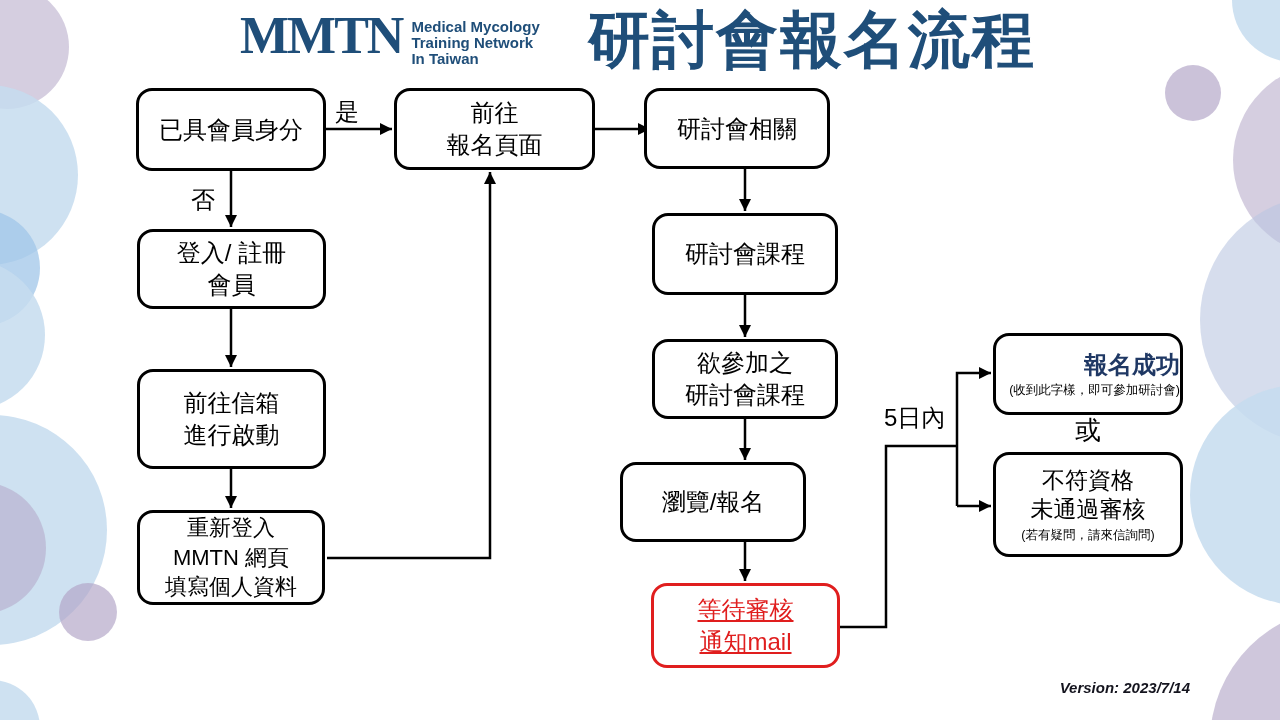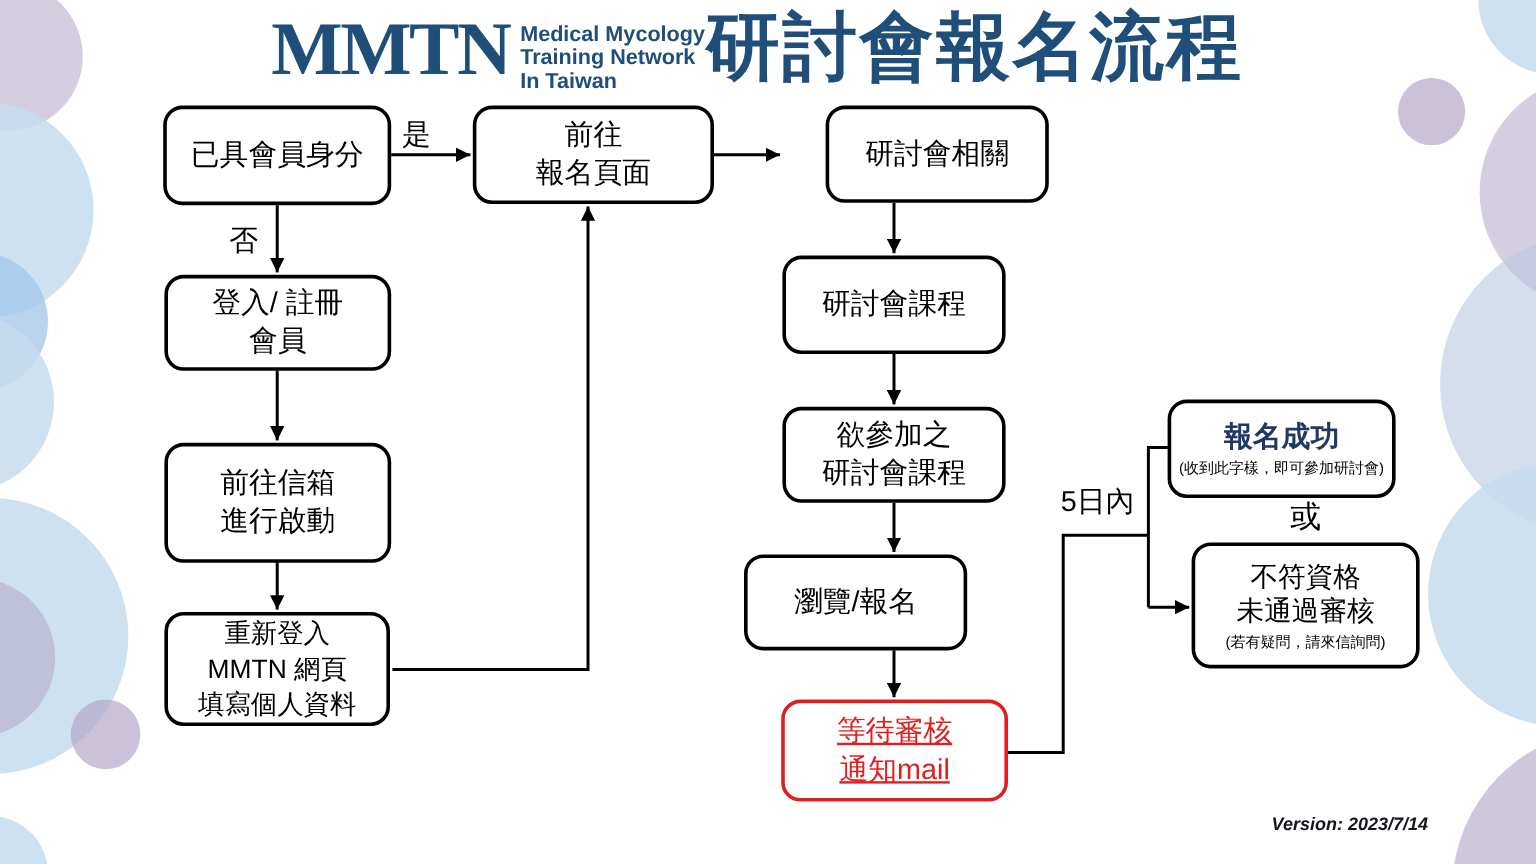--- a/index.html
+++ b/index.html
@@ -31,24 +31,24 @@
   .dc9{left:1232px;top:-62px;width:124px;height:124px;}
   .dc10{left:1165px;top:65px;width:56px;height:56px;background:rgba(178,165,199,0.68);}
   .dc11{left:1233px;top:63px;width:194px;height:194px;}
   .dc12{left:1200px;top:195px;width:250px;height:250px;background:rgba(186,198,225,0.6);}
   .dc13{left:1190px;top:385px;width:220px;height:220px;}
   .dc14{left:1210px;top:607px;width:270px;height:270px;background:rgba(178,165,199,0.62);}
   
   .logo{position:absolute;left:226px;top:10px;display:flex;align-items:flex-start;}
   .logo-text{
     font-family:"Liberation Serif","DejaVu Serif",serif;font-weight:bold;
-    font-size:63px;line-height:1;color:var(--brand-blue);letter-spacing:-2px;
+    font-size:52px;line-height:1;color:var(--brand-blue);letter-spacing:-2px;margin-left:14px;
   }
   .logo-sub{
-    white-space:pre-line;font-size:18px;line-height:1.08;font-weight:600;
+    white-space:pre-line;font-size:15px;line-height:1.08;font-weight:600;
     color:var(--brand-blue);padding-left:9px;padding-top:9px;
   }
   .title{
     position:absolute;left:588px;top:2px;font-size:62px;line-height:1.22;
     font-weight:800;color:var(--brand-blue);letter-spacing:2px;white-space:nowrap;
   }
   
   #wires{position:absolute;left:0;top:0;width:1280px;height:720px;}
   
   .node{
@@ -56,27 +56,27 @@
     border-radius:16px;display:flex;flex-direction:column;align-items:center;
     justify-content:center;text-align:center;color:#000;
   }
   .node .txt{white-space:pre-line;font-size:24px;line-height:1.32;}
   .n-member{left:136px;top:88px;width:190px;height:83px;}
   .n-goto{left:394px;top:88px;width:201px;height:82px;}
   .n-login{left:137px;top:229px;width:189px;height:80px;}
   .n-mailbox{left:137px;top:369px;width:189px;height:100px;}
   .n-relogin{left:137px;top:510px;width:188px;height:95px;}
   .n-relogin .txt{font-size:22px;line-height:1.34;}
-  .n-related{left:688px;top:88px;width:186px;height:81px;}
+  .n-related{left:644px;top:88px;width:186px;height:81px;}
   .n-course{left:652px;top:213px;width:186px;height:82px;}
   .n-desired{left:652px;top:339px;width:186px;height:80px;}
   .n-browse{left:620px;top:462px;width:186px;height:80px;}
   .n-wait{left:651px;top:583px;width:189px;height:85px;border-color:var(--alert-red);}
   .n-wait .txt{color:var(--alert-red);}
-  .n-success{left:973px;top:333px;width:190px;height:82px;}
+  .n-success{left:993px;top:333px;width:190px;height:82px;align-items:flex-end;}
   .n-success .big{font-size:24px;font-weight:bold;color:var(--navy);line-height:1.25;}
   .n-rejected{left:993px;top:452px;width:190px;height:105px;}
   .n-rejected .big{white-space:pre-line;font-size:23px;line-height:1.28;color:#000;}
   .note{font-size:12.5px;color:#000;line-height:1.3;margin-top:2px;white-space:nowrap;}
   
   .edge-label{position:absolute;font-size:24px;color:#000;}
   .lbl-yes{left:330px;top:96px;width:34px;text-align:center;}
   .lbl-no{left:186px;top:184px;width:34px;text-align:center;}
   .lbl-days{left:884px;top:402px;width:70px;text-align:left;}
   .lbl-or{left:1058px;top:413px;width:60px;text-align:center;font-size:26px;}

